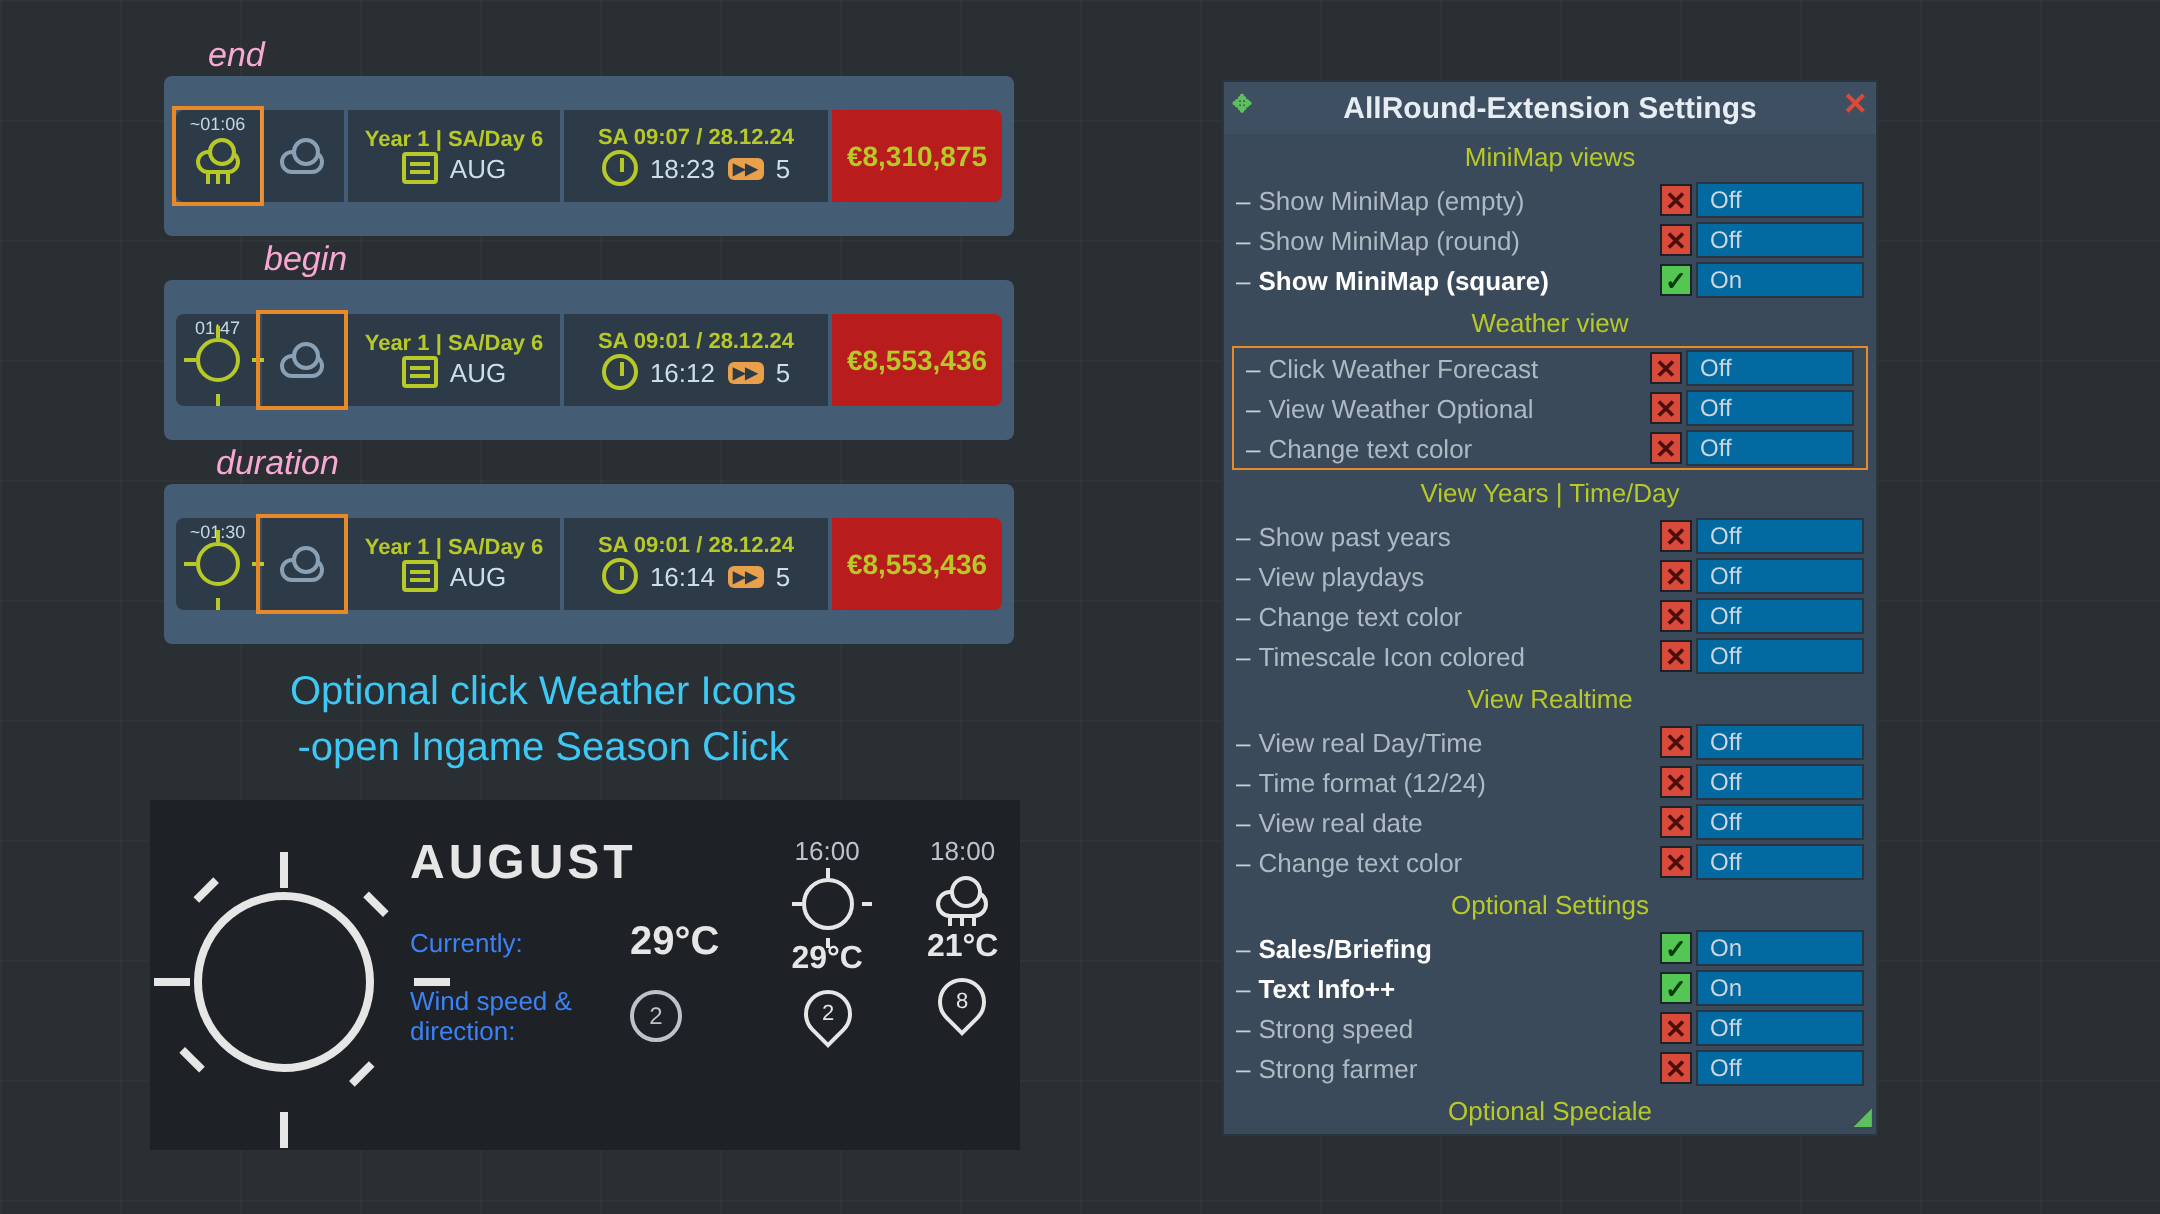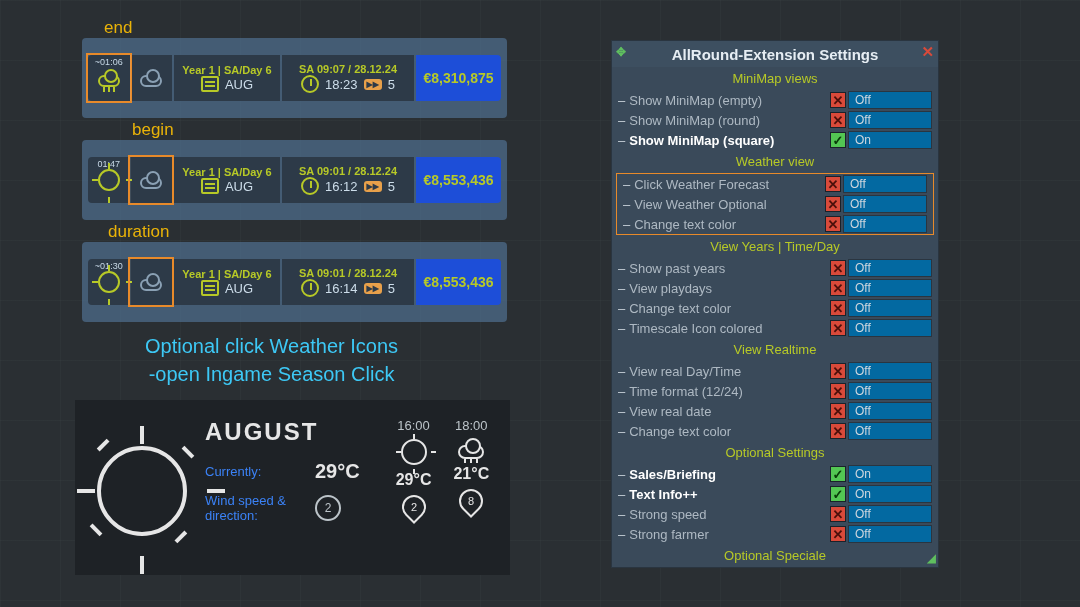--- a/index.html
+++ b/index.html
@@ -29,22 +29,23 @@
     width: 425px;
     height: 80px;
     background: rgba(90,130,170,0.55);
     border-radius: 4px;
     display: flex;
     align-items: center;
   }
   .hud-label {
     position: absolute;
     top: -20px;
-    color: #eab308;
+    color: #f9a8d4;
     font-size: 17px;
+    font-style: italic;
   }
   .hud-bar {
     margin: 0 6px;
     flex: 1;
     height: 46px;
     display: flex;
     align-items: stretch;
   }
   .wx-seg {
     width: 84px;
@@ -111,21 +112,21 @@
     font-size:11px;
   }
   .time-seg .top{ color:#b7c927;font-weight:bold;}
   .time-seg .bot{ display:flex;align-items:center;gap:6px;color:#cdddea;font-size:13px;}
   .clock-ico{width:18px;height:18px;border:2px solid #b7c927;border-radius:50%;position:relative;}
   .clock-ico::after{content:"";position:absolute;width:2px;height:7px;background:#b7c927;left:7px;top:2px;}
   .ff-ico{display:inline-flex;align-items:center;background:#e8a04a;color:#2d3a48;font-size:8px;padding:1px 3px;border-radius:3px;font-weight:bold;}
 
   .money-seg {
     flex:1;
-    background:#1d4ed8;
+    background:#b91c1c;
     margin-left:2px;
     border-radius:0 4px 4px 0;
     display:flex;align-items:center;justify-content:center;
     color:#b7c927;font-size:14px;font-weight:bold;
   }
 
   .hl-orange { outline:2px solid #e88a2a; }
 
   
   .caption {
@@ -153,21 +154,21 @@
   .season .big-sun::before,.season .big-sun::after{content:"";position:absolute;background:#e6e6e6;}
   .season .big-sun::before{width:4px;height:18px;left:50%;transform:translateX(-50%);top:-24px;box-shadow:0 130px 0 #e6e6e6;}
   .season .big-sun::after{height:4px;width:18px;top:50%;transform:translateY(-50%);left:-24px;box-shadow:130px 0 0 #e6e6e6;}
   .season .ray{position:absolute;width:4px;height:14px;background:#e6e6e6;left:50%;top:50%;transform-origin:0 0;}
   .season h2{font-size:24px;letter-spacing:2px;margin-bottom:14px;}
   .season .row{display:flex;align-items:center;font-size:14px;margin-bottom:10px;}
   .season .row .lab{width:110px;color:#3b82f6;font-size:13px;}
   .season .row .val{font-size:20px;font-weight:bold;}
   .season .sep{width:1px;background:#4a5258;margin:0 18px;}
   .season .fc{width:130px;text-align:center;font-size:12px;color:#bcc4c9;}
-  .season .fc .cols{display:flex;gap:22px;justify-content:center;}
+  .season .fc .cols{display:flex;gap:32px;justify-content:center;}
   .season .fc .col{display:flex;flex-direction:column;align-items:center;gap:6px;}
   .season .fc .t{font-size:13px;}
   .season .fc .temp{font-size:16px;color:#e6e6e6;font-weight:bold;}
   .wind-ico{width:26px;height:26px;border:2px solid #bcc4c9;border-radius:50%;display:flex;align-items:center;justify-content:center;font-size:12px;color:#bcc4c9;}
   .pin-ico{width:24px;height:24px;border:2px solid #e6e6e6;border-radius:50% 50% 50% 0;transform:rotate(-45deg);display:flex;align-items:center;justify-content:center;font-size:11px;color:#e6e6e6;}
   .pin-ico span{transform:rotate(45deg);}
   .mini-sun{width:26px;height:26px;border:2px solid #e6e6e6;border-radius:50%;position:relative;}
   .mini-sun::before{content:"";position:absolute;width:2px;height:5px;background:#e6e6e6;left:50%;transform:translateX(-50%);top:-7px;box-shadow:0 35px 0 #e6e6e6;}
   .mini-sun::after{content:"";position:absolute;height:2px;width:5px;background:#e6e6e6;top:50%;transform:translateY(-50%);left:-7px;box-shadow:35px 0 0 #e6e6e6;}
   .mini-cloud{width:26px;height:14px;border:2px solid #e6e6e6;border-radius:10px;position:relative;margin-top:6px;}

